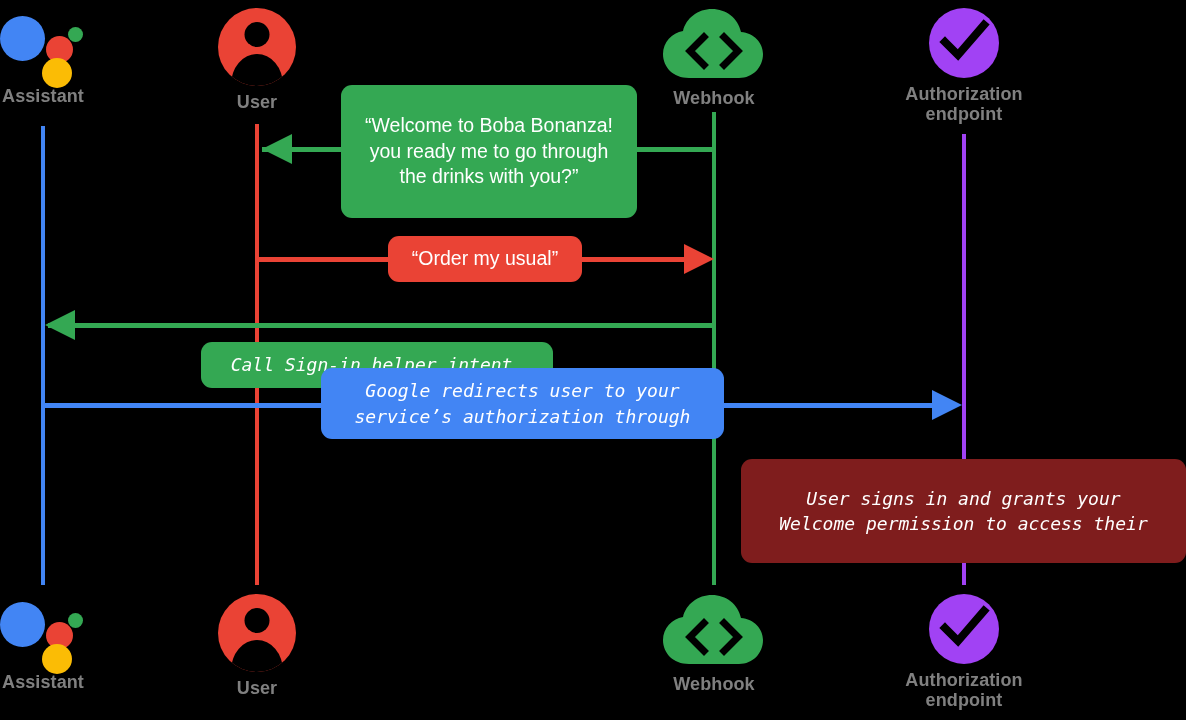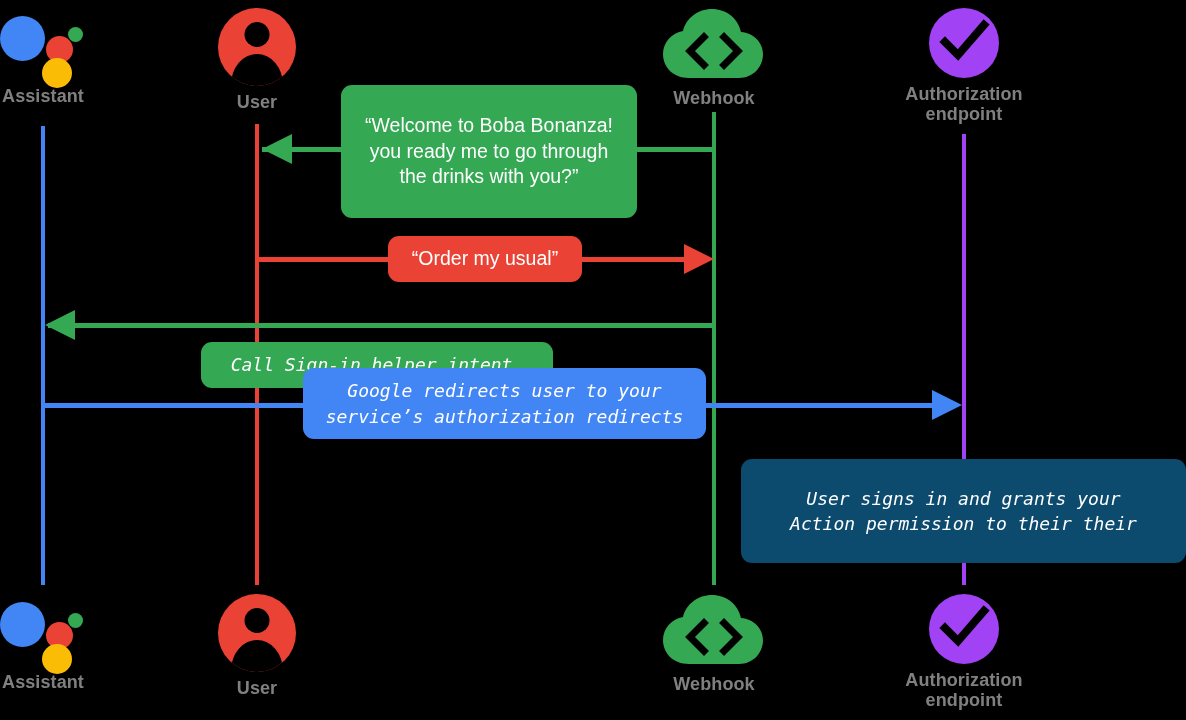--- a/index.html
+++ b/index.html
@@ -196,31 +196,31 @@
   </div>
 
   <div class="arrow-line" style="left:48px; top:323px; width:666px; background:#34A853;"></div>
   <div class="arrow-head left" style="left:45px; top:310px; border-right:30px solid #34A853;"></div>
   <div class="bubble mono" style="left:201px; top:302px; width:352px; height:46px; background:#34A853;margin-top:40px;">
     <div>Call Sign-in helper intent.</div>
   </div>
 
   <div class="arrow-line" style="left:41px; top:403px; width:893px; background:#4285F4;"></div>
   <div class="arrow-head right" style="left:932px; top:390px; border-left:30px solid #4285F4;"></div>
-  <div class="bubble mono" style="left:303px; top:368px; width:403px; height:71px; background:#4285F4;">
+  <div class="bubble mono" style="left:321px; top:368px; width:403px; height:71px; background:#4285F4;">
     <div>
       <div>Google redirects user to your</div>
-      <div>service’s authorization redirects</div>
-    </div>
-  </div>
-
-  <div class="bubble mono" style="left:741px; top:459px; width:445px; height:104px; background:#0c4a6e;">
+      <div>service’s authorization through</div>
+    </div>
+  </div>
+
+  <div class="bubble mono" style="left:741px; top:459px; width:445px; height:104px; background:#7f1d1d;">
     <div>
       <div>User signs in and grants your</div>
-      <div>Action permission to their their</div>
+      <div>Welcome permission to access their</div>
     </div>
   </div>
 
   <div class="actor" style="left:-52px; top:594px;">
     <div class="icon-box">
       <div class="ga-blue"></div>
       <div class="ga-red"></div>
       <div class="ga-yellow"></div>
       <div class="ga-green"></div>
     </div>

